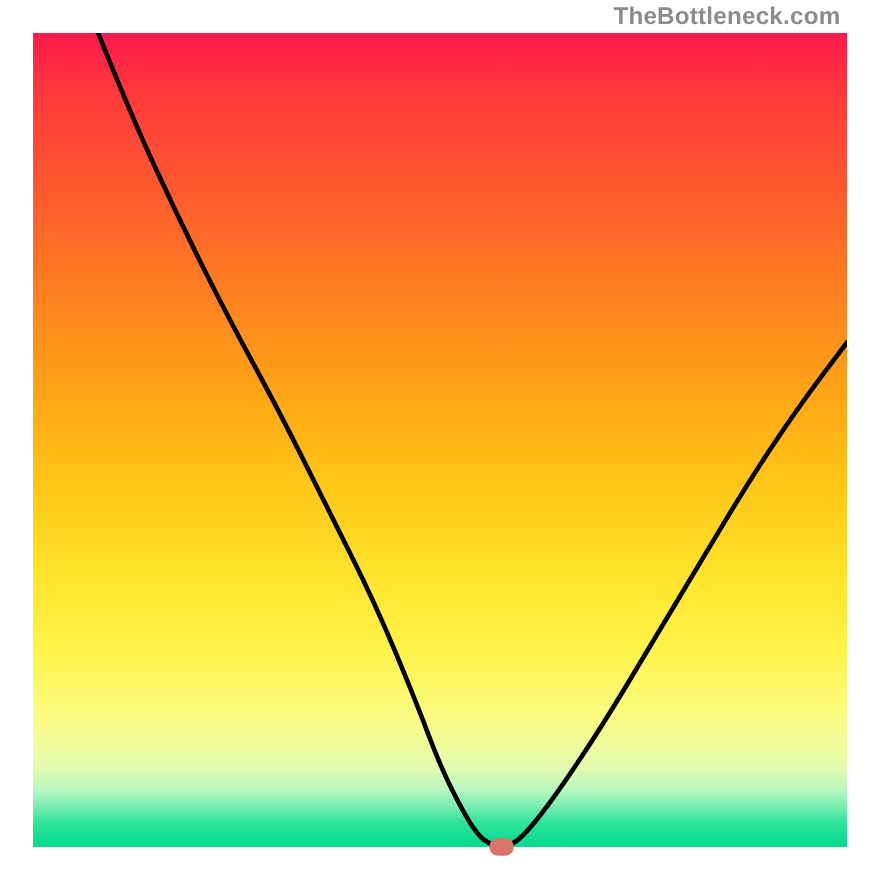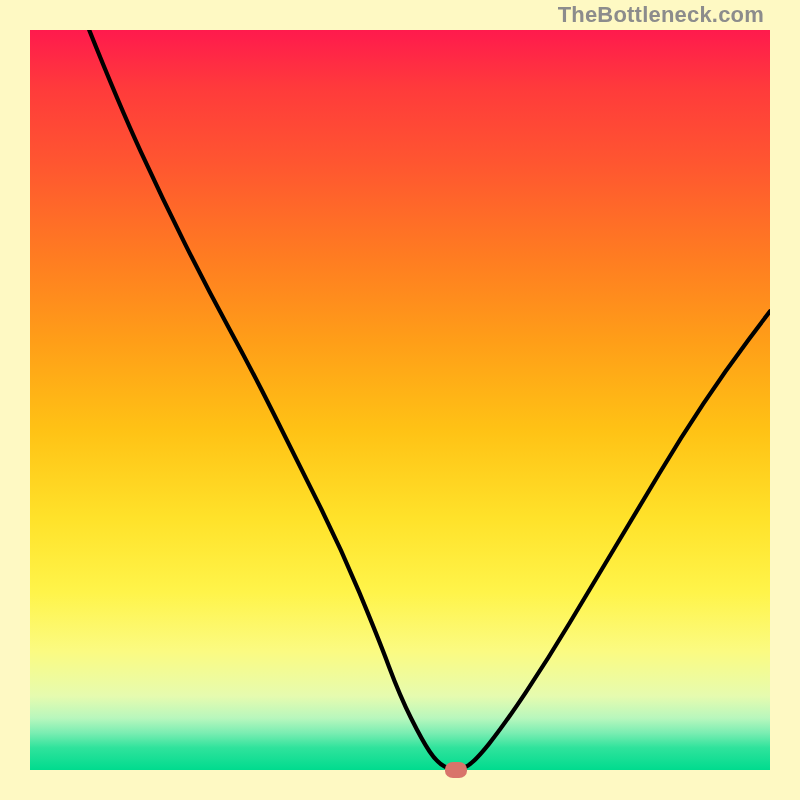--- a/index.html
+++ b/index.html
@@ -9,21 +9,21 @@
     height: 800px;
     background: #000;
     overflow: hidden;
   }
   .frame {
     position: absolute;
     left: 0;
     top: 0;
     width: 800px;
     height: 800px;
-    background: #fef9c3;
+    background: #ffffff;
   }
   .plot {
     position: absolute;
     left: 30px;
     top: 30px;
     width: 740px;
     height: 740px;
     background: linear-gradient(
       to bottom,
       #ff1a4d 0%,

